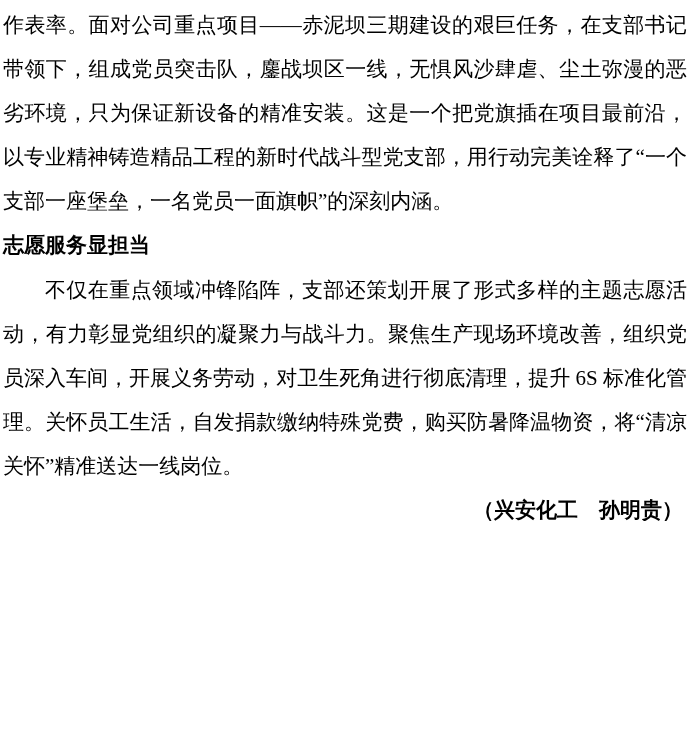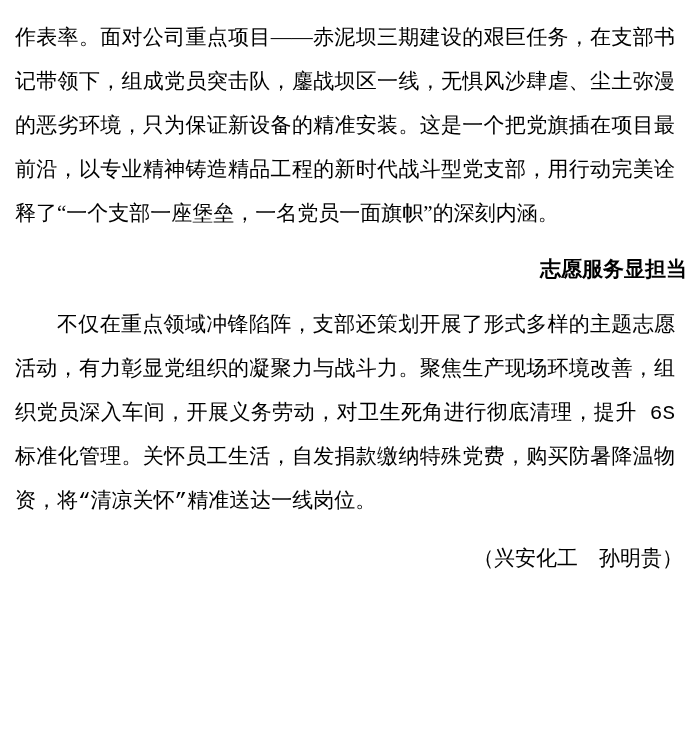--- a/index.html
+++ b/index.html
@@ -14,40 +14,40 @@
     box-sizing: border-box;
     background: #ffffff;
     color: #000000;
     padding: 3px 3px 0 3px;
     overflow: hidden;
     font-family: "Liberation Serif", "DejaVu Serif", serif;
     font-size: 21px;
     line-height: 44px;
   }
   .para {
-    margin: 12px;
+    margin: 0;
     text-align: justify;
     text-justify: inter-character;
   }
   .para.indent {
     text-indent: 2em;
-    font-family: Liberation Mono, monospace;
   }
   .heading {
     margin: 0;
     font-size: 21px;
     line-height: 45px;
     font-weight: 700;
-    text-align: right;
+    text-align: left;
     font-family: "DejaVu Sans", "Liberation Sans", sans-serif;
   }
   .byline {
     margin: 0;
     text-align: right;
     padding-right: 4px;
+    font-weight: bold;
   }
 </style>
 </head>
 <body>
 
 <div class="page">
   <p class="para">作表率。面对公司重点项目——赤泥坝三期建设的艰巨任务，在支部书记带领下，组成党员突击队，鏖战坝区一线，无惧风沙肆虐、尘土弥漫的恶劣环境，只为保证新设备的精准安装。这是一个把党旗插在项目最前沿，以专业精神铸造精品工程的新时代战斗型党支部，用行动完美诠释了“一个支部一座堡垒，一名党员一面旗帜”的深刻内涵。</p>
   <h2 class="heading">志愿服务显担当</h2>
   <p class="para indent">不仅在重点领域冲锋陷阵，支部还策划开展了形式多样的主题志愿活动，有力彰显党组织的凝聚力与战斗力。聚焦生产现场环境改善，组织党员深入车间，开展义务劳动，对卫生死角进行彻底清理，提升 6S 标准化管理。关怀员工生活，自发捐款缴纳特殊党费，购买防暑降温物资，将“清凉关怀”精准送达一线岗位。</p>
   <p class="byline">（兴安化工　孙明贵）</p>

